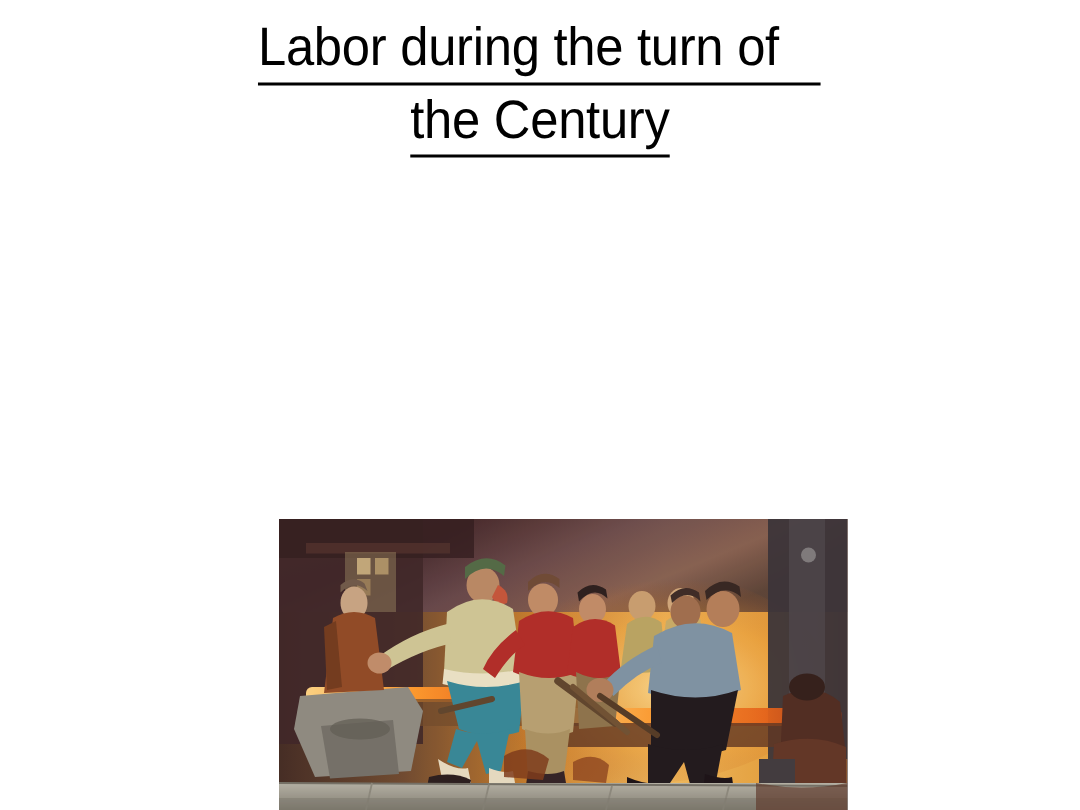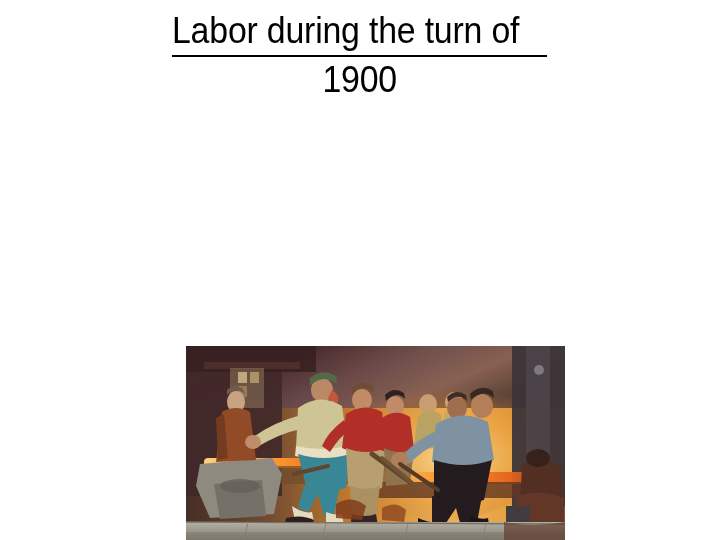--- a/index.html
+++ b/index.html
@@ -70,22 +70,22 @@
 </style>
 </head>
 <body>
 
 <div class="slide">
 
   <div class="text-block">
 
     <span class="line title-line title-line-1"><span class="line-inner">Labor during the turn of</span></span>
 
-
-    <span class="line body-line"><span class="line-inner">1900</span></span>
+    <span class="line title-line title-line-2"><span class="line-inner">the Century</span></span>
+
 
 
 
 
 
   </div>
 
   <div class="painting">
     <svg viewBox="0 0 379 194" preserveAspectRatio="none">
       <defs>

